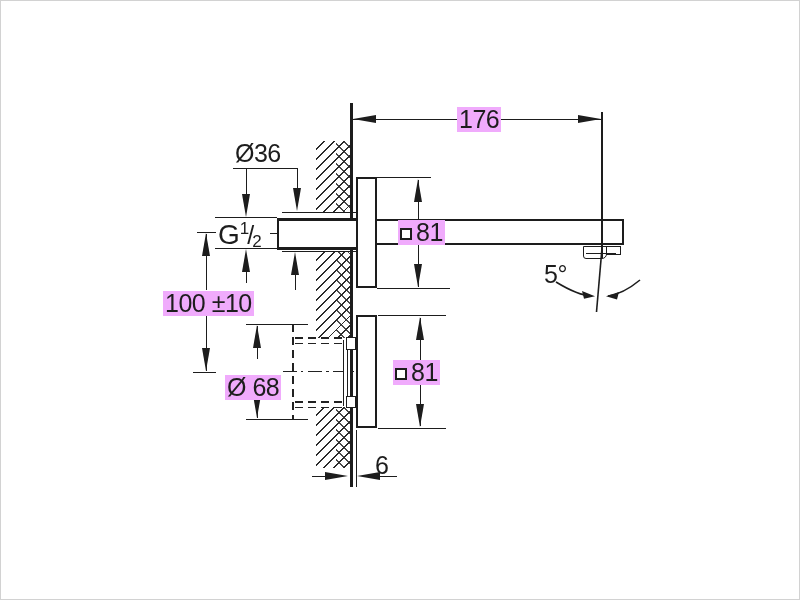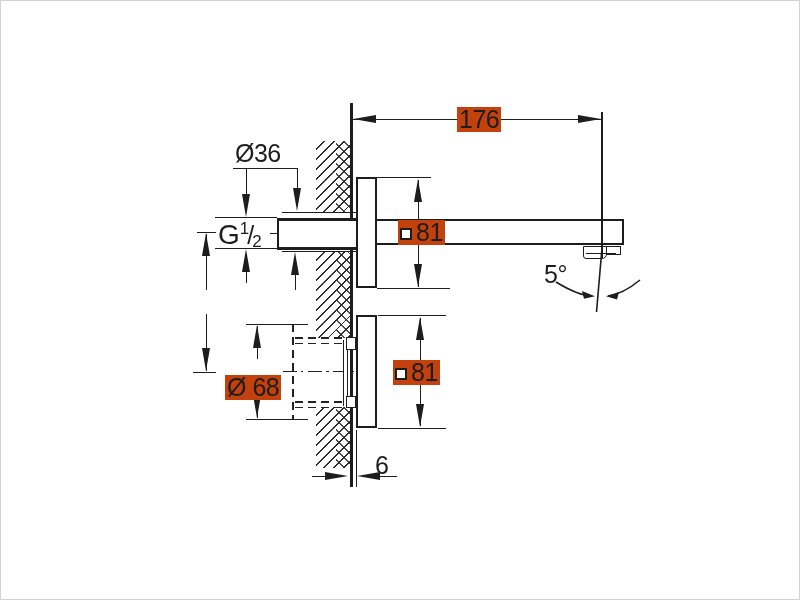--- a/index.html
+++ b/index.html
@@ -12,21 +12,21 @@
   .hatch { position:absolute; z-index:0;
            background:repeating-linear-gradient(135deg, transparent 0 5.6px, #2a2a2a 5.6px 7px); }
   .hatch-edge { position:absolute; z-index:0; opacity:.85;
            background:repeating-linear-gradient(45deg, transparent 0 5.6px, #2a2a2a 5.6px 7px); }
   .shape { position:absolute; background:#fff; border:2px solid #1d1d1d; }
   .ah { position:absolute; width:0; height:0; z-index:6; }
   .ah-up    { border-left:4px solid transparent; border-right:4px solid transparent; border-bottom:23px solid #1d1d1d; }
   .ah-down  { border-left:4px solid transparent; border-right:4px solid transparent; border-top:23px solid #1d1d1d; }
   .ah-left  { border-top:4px solid transparent; border-bottom:4px solid transparent; border-right:23px solid #1d1d1d; }
   .ah-right { border-top:4px solid transparent; border-bottom:4px solid transparent; border-left:23px solid #1d1d1d; }
-  .dim { position:absolute; font-size:25px; letter-spacing:-0.5px; color:#1d1d1d; background:#c2410c;
+  .dim { position:absolute; font-size:25px; letter-spacing:-0.5px; color:#1d1d1d; background:#f0abfc;
          line-height:1; padding:0 2px; white-space:nowrap; z-index:7; }
   .noBg { background:transparent; }
   .sq { display:inline-block; width:12px; height:12px; border:2.6px solid #1d1d1d;
         margin-right:4px; vertical-align:1px; background:#fff; }
   .glabel { position:absolute; font-size:28px; color:#1d1d1d; line-height:1; z-index:7; white-space:nowrap; }
   .glabel sup { font-size:17px; vertical-align:10px; }
   .glabel sub { font-size:17px; vertical-align:-3px; }
   .gsl { font-size:25px; margin:0 -2px; }
   .dashv { position:absolute; width:1.5px; z-index:1;
            background:repeating-linear-gradient(180deg,#222 0 8px, transparent 8px 13px); }
@@ -130,19 +130,20 @@
 
   <div class="vl" style="left:355.5px;top:430px;height:57px;"></div>
   <div class="hl" style="left:312px;top:475.5px;width:16px;"></div>
   <div class="ah ah-right" style="left:325px;top:472px;"></div>
   <div class="hl" style="left:379px;top:475.5px;width:18px;"></div>
   <div class="ah ah-left" style="left:357px;top:472px;"></div>
 
   <div class="dim" style="left:457px;top:107px;">176</div>
   <div class="dim noBg" style="left:233px;top:141px;">Ø36</div>
   <div class="glabel" style="left:218px;top:220px;"><span>G</span><sup>1</sup><span class="gsl">/</span><sub>2</sub></div>
+  <div class="dim" style="left:163px;top:291px;">100 ±10</div>
   <div class="dim" style="left:225px;top:359px;margin-top:16px;">Ø 68</div>
   <div class="dim" style="left:398px;top:220px;"><span class="sq"></span><span>81</span></div>
   <div class="dim" style="left:393px;top:360px;"><span class="sq"></span><span>81</span></div>
   <div class="dim noBg" style="left:542px;top:262px;">5°</div>
   <div class="dim noBg" style="left:373px;top:453px;">6</div>
 
 </div>
 
 </body></html>

